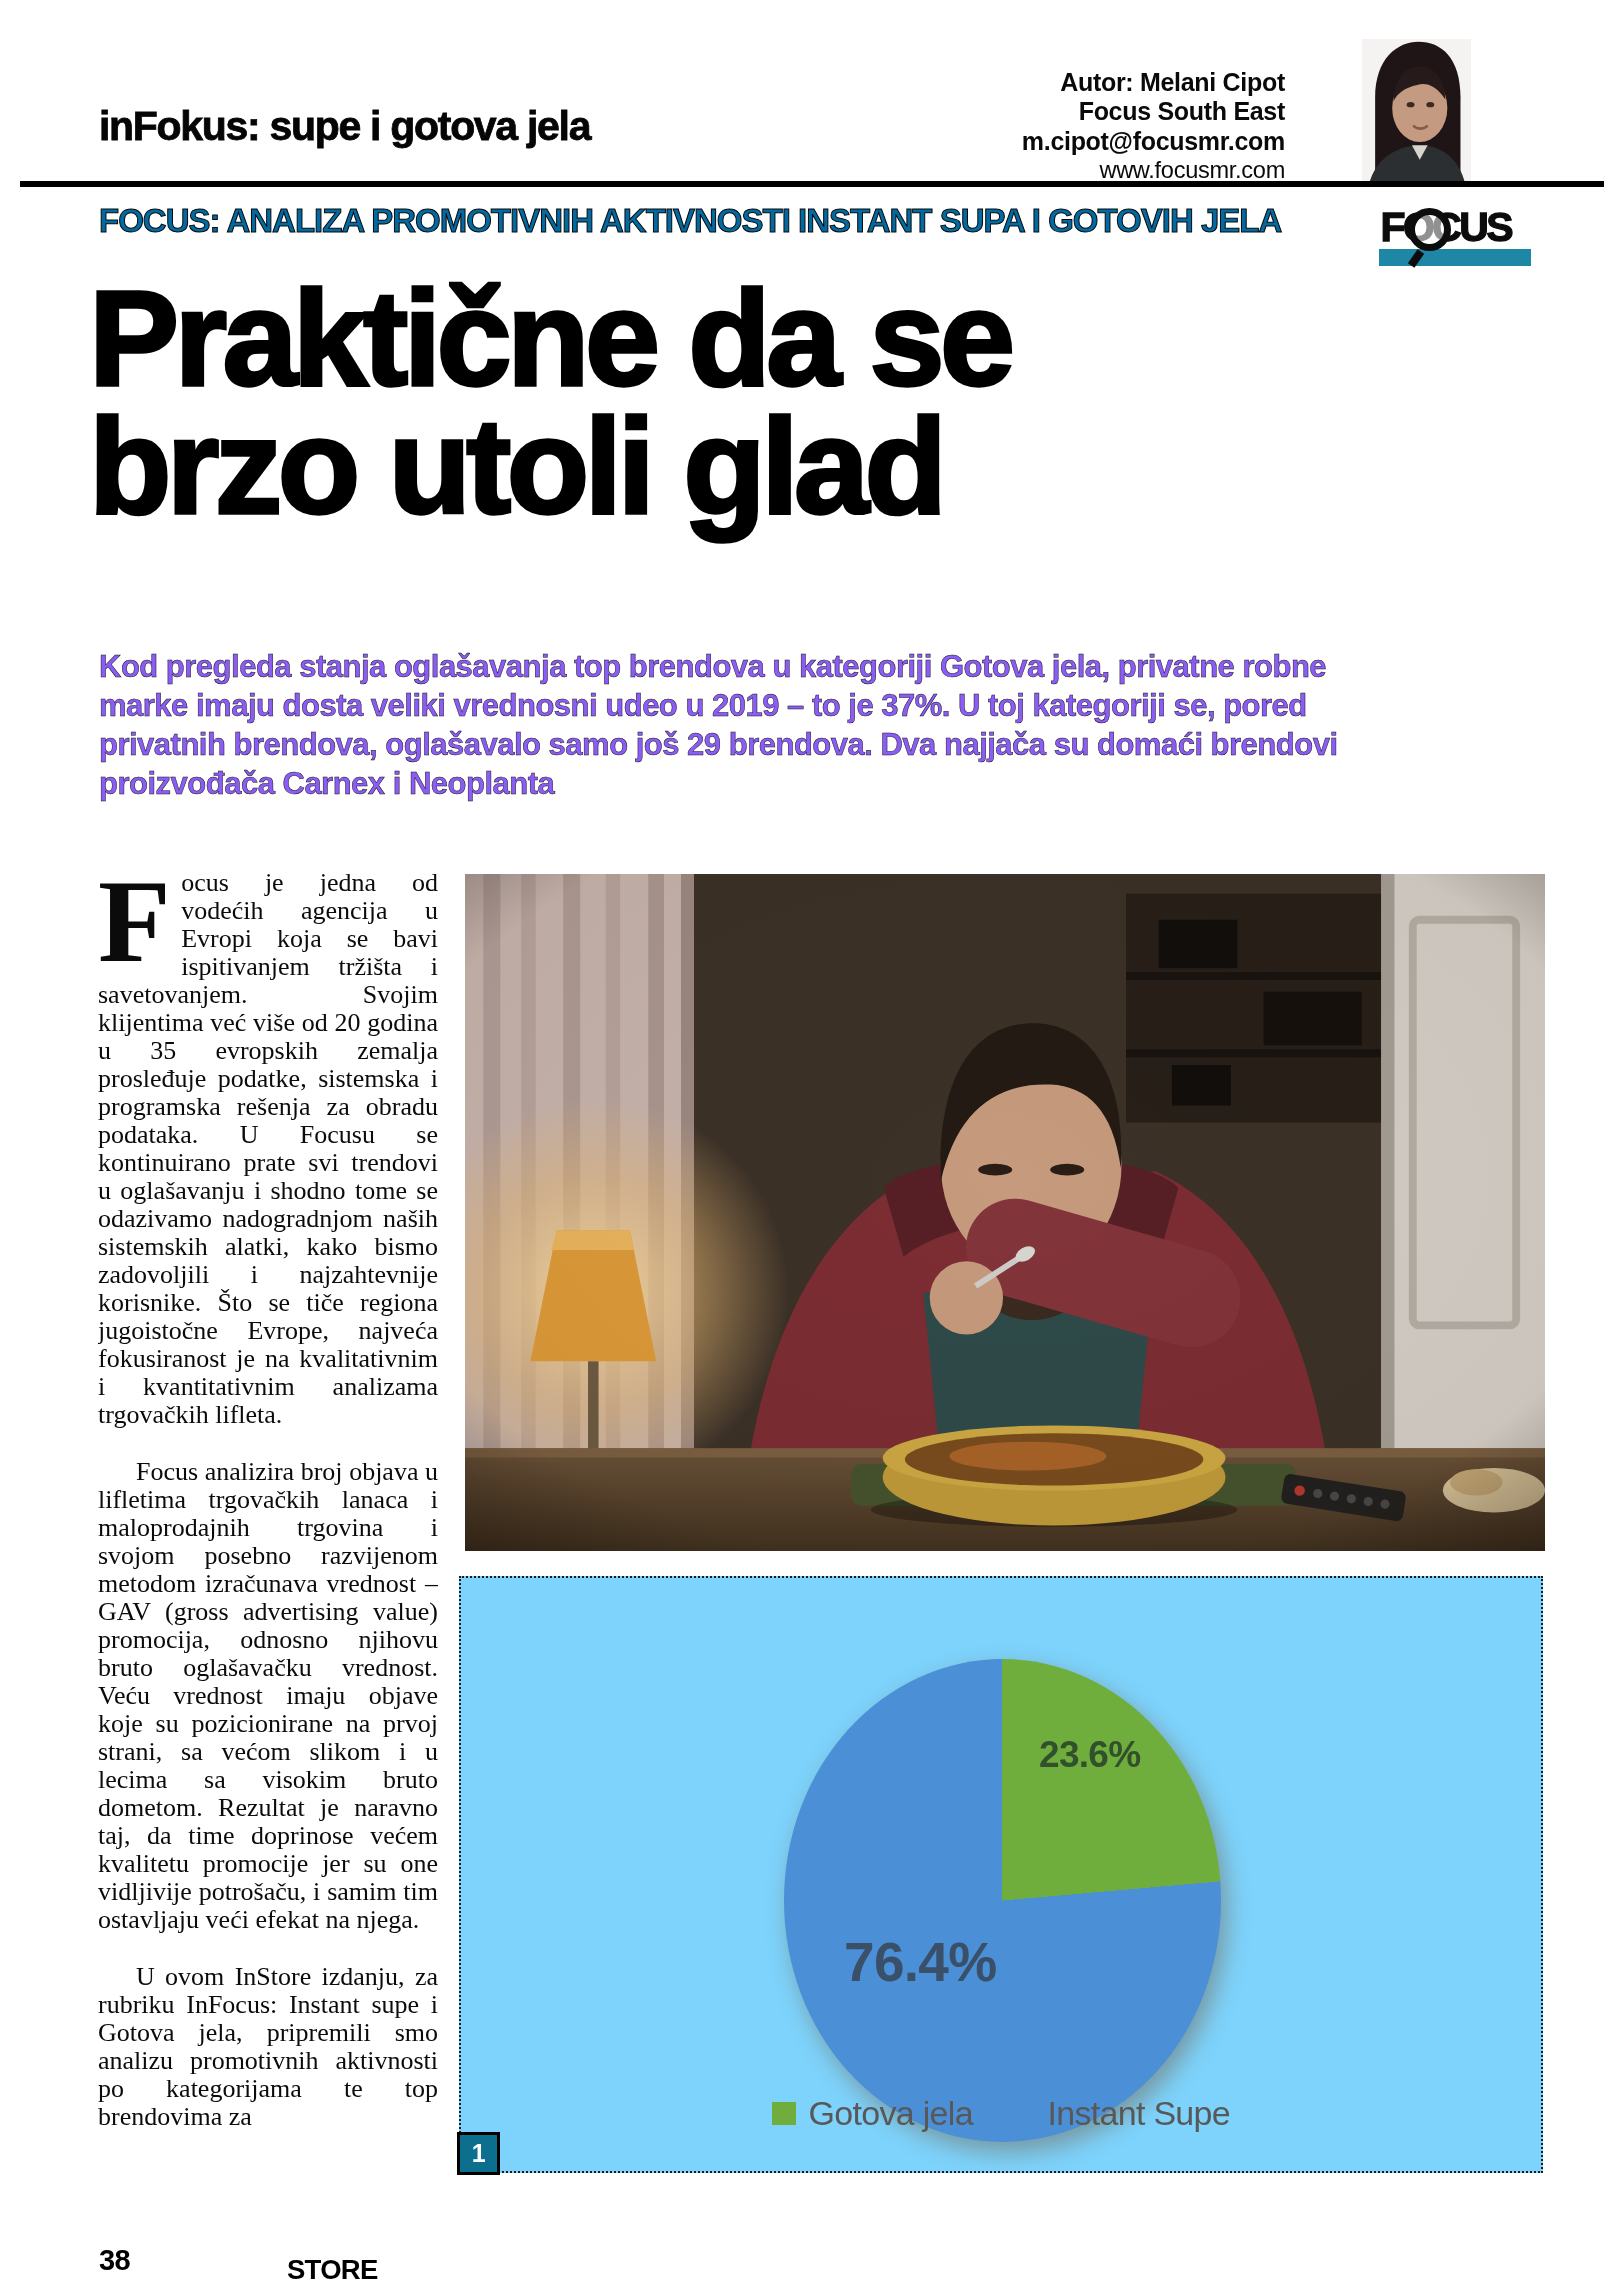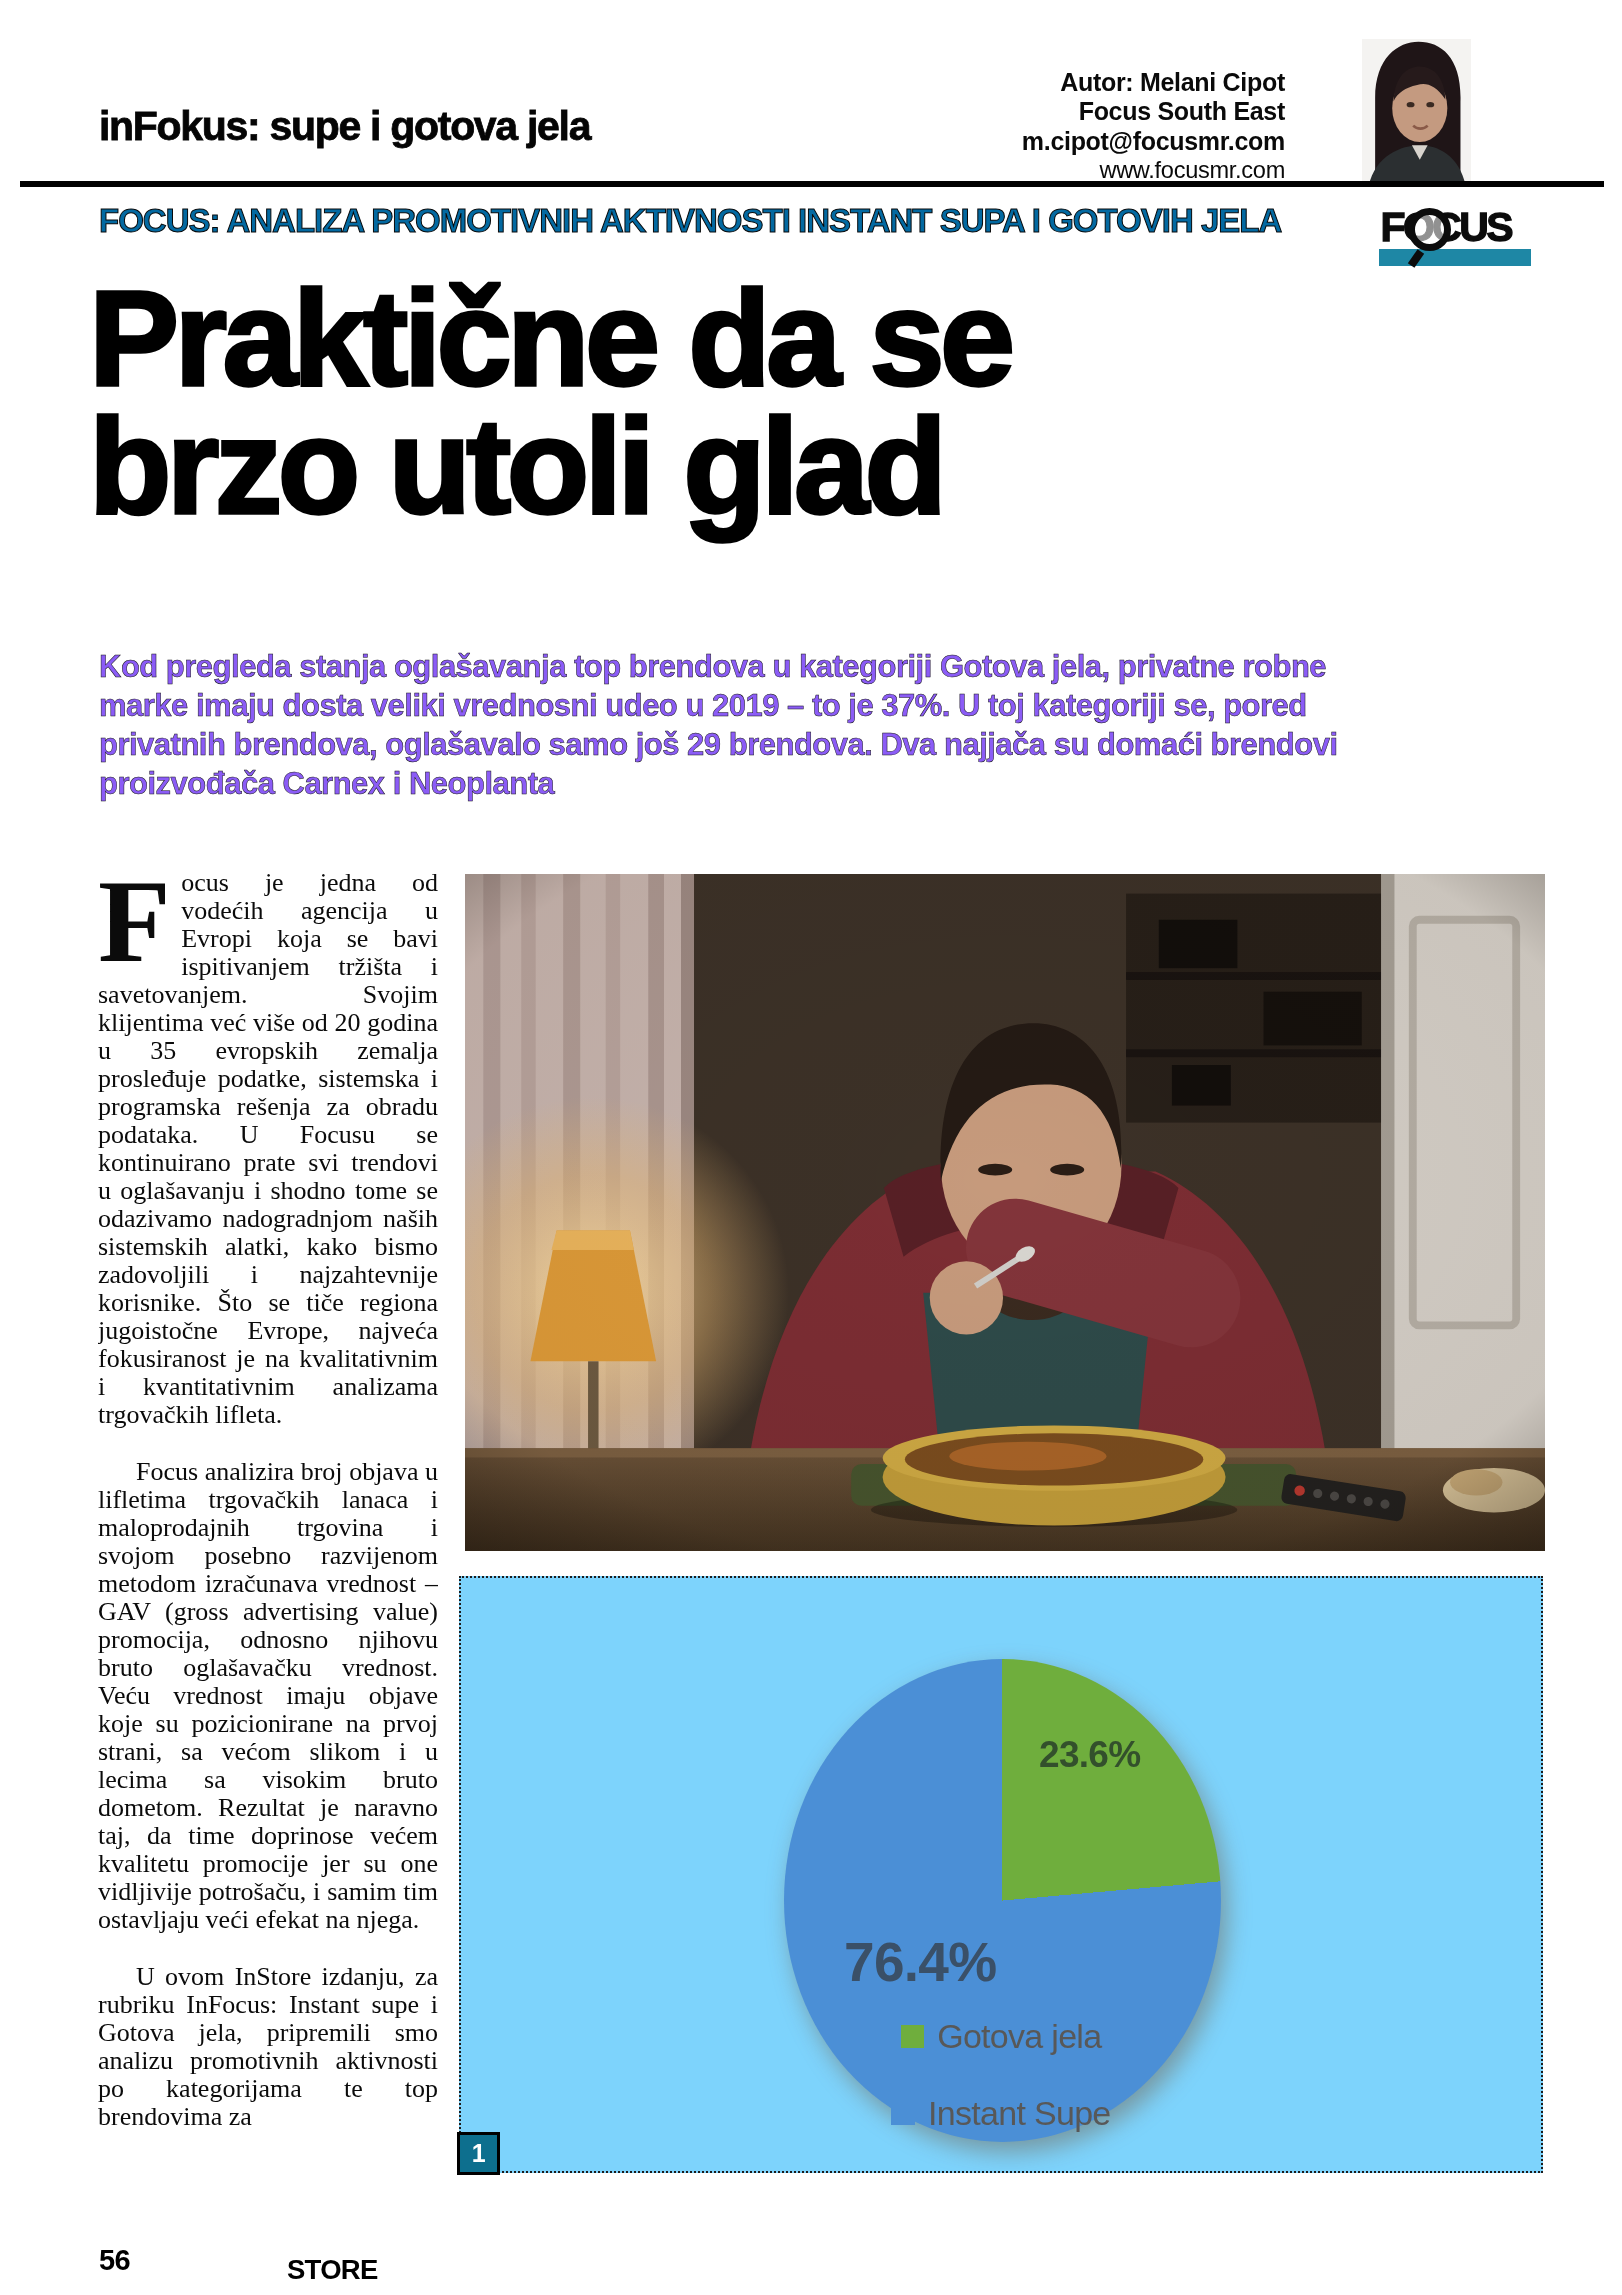--- a/index.html
+++ b/index.html
@@ -50,21 +50,21 @@
 
   
   .chart-box{position:absolute;left:459px;top:1576px;width:1084px;height:597px;
         border:2.6px dotted #1c1c1c;background:#7dd3fc;box-sizing:border-box;}
   .pie{position:absolute;left:323px;top:81px;width:437px;height:483px;border-radius:50%;
         filter:drop-shadow(6.5px 10.5px 11.8px rgba(110,80,50,.45));}
   .pie-label{position:absolute;font-weight:bold;letter-spacing:-0.7px;}
   .pie-label.green{left:578px;top:156px;font-size:37px;color:#33502c;}
   .pie-label.blue{left:383px;top:352px;font-size:55px;color:#3a5068;}
   .legend{position:absolute;left:0;right:0;bottom:38px;display:flex;justify-content:center;
-        align-items:center;gap:38px;flex-direction:column;}
+        align-items:center;gap:38px;}
   .legend-item{display:flex;align-items:center;gap:13px;font-size:34px;color:#585858;letter-spacing:-0.7px;}
   .legend-swatch{width:23.6px;height:23.6px;display:inline-block;}
   .figure-badge{position:absolute;left:-3.9px;bottom:-3.9px;width:37px;height:37px;background:#0d6f8e;
         border:3.9px solid #000;display:flex;align-items:center;justify-content:center;
         color:#fff;font-size:25px;font-weight:bold;box-sizing:content-box;}
 
   
   .footer-page-number{position:absolute;left:99px;top:2244px;font-size:29px;font-weight:bold;letter-spacing:-0.7px;}
   .footer-row{position:absolute;left:219px;top:2241px;display:flex;align-items:center;gap:13px;height:38px;flex-direction:column;}
   .instore-icon{width:27.5px;height:27.5px;border-radius:50%;
@@ -228,21 +228,21 @@
         <span>Gotova jela</span>
       </div>
       <div class="legend-item">
         <span class="legend-swatch" style="background: rgb(75, 143, 214);"></span>
         <span>Instant Supe</span>
       </div>
     </div>
     <div class="figure-badge">1</div>
   </div>
 
-  <div class="footer-page-number">56</div>
+  <div class="footer-page-number">38</div>
   <div class="footer-row">
     <span class="instore-icon"></span>
     <span class="footer-store">STORE</span>
     <span class="footer-sep"></span>
     <span class="footer-issue">januar/februar 2020</span>
     <span class="footer-sep"></span>
     <span class="footer-site">www.instore.rs</span>
   </div>
 
 </div>

